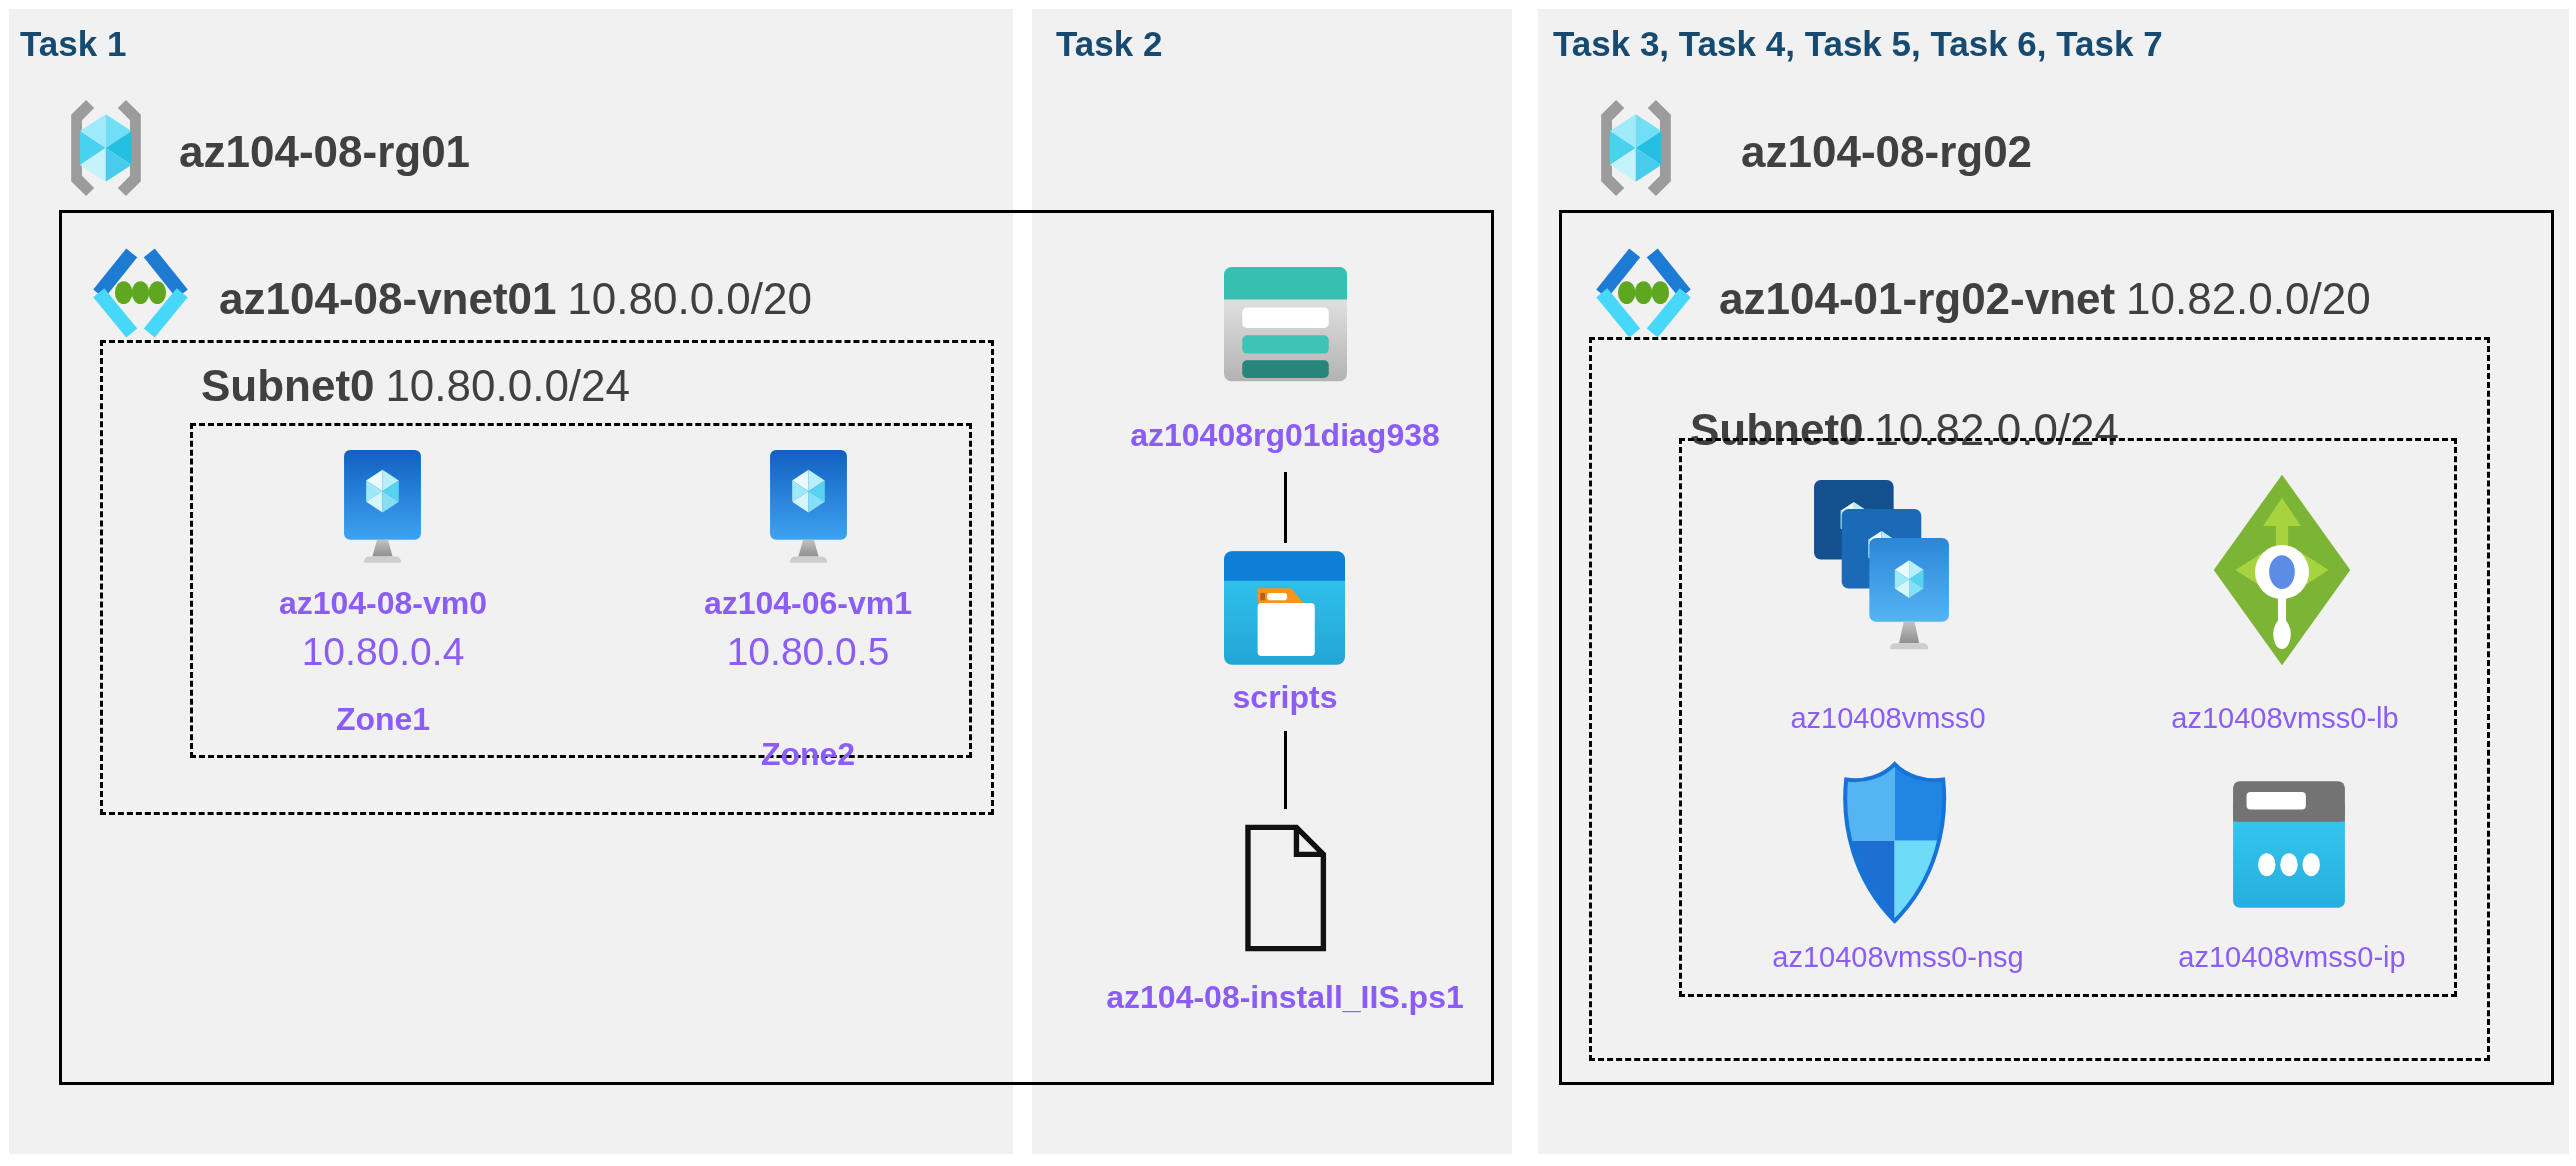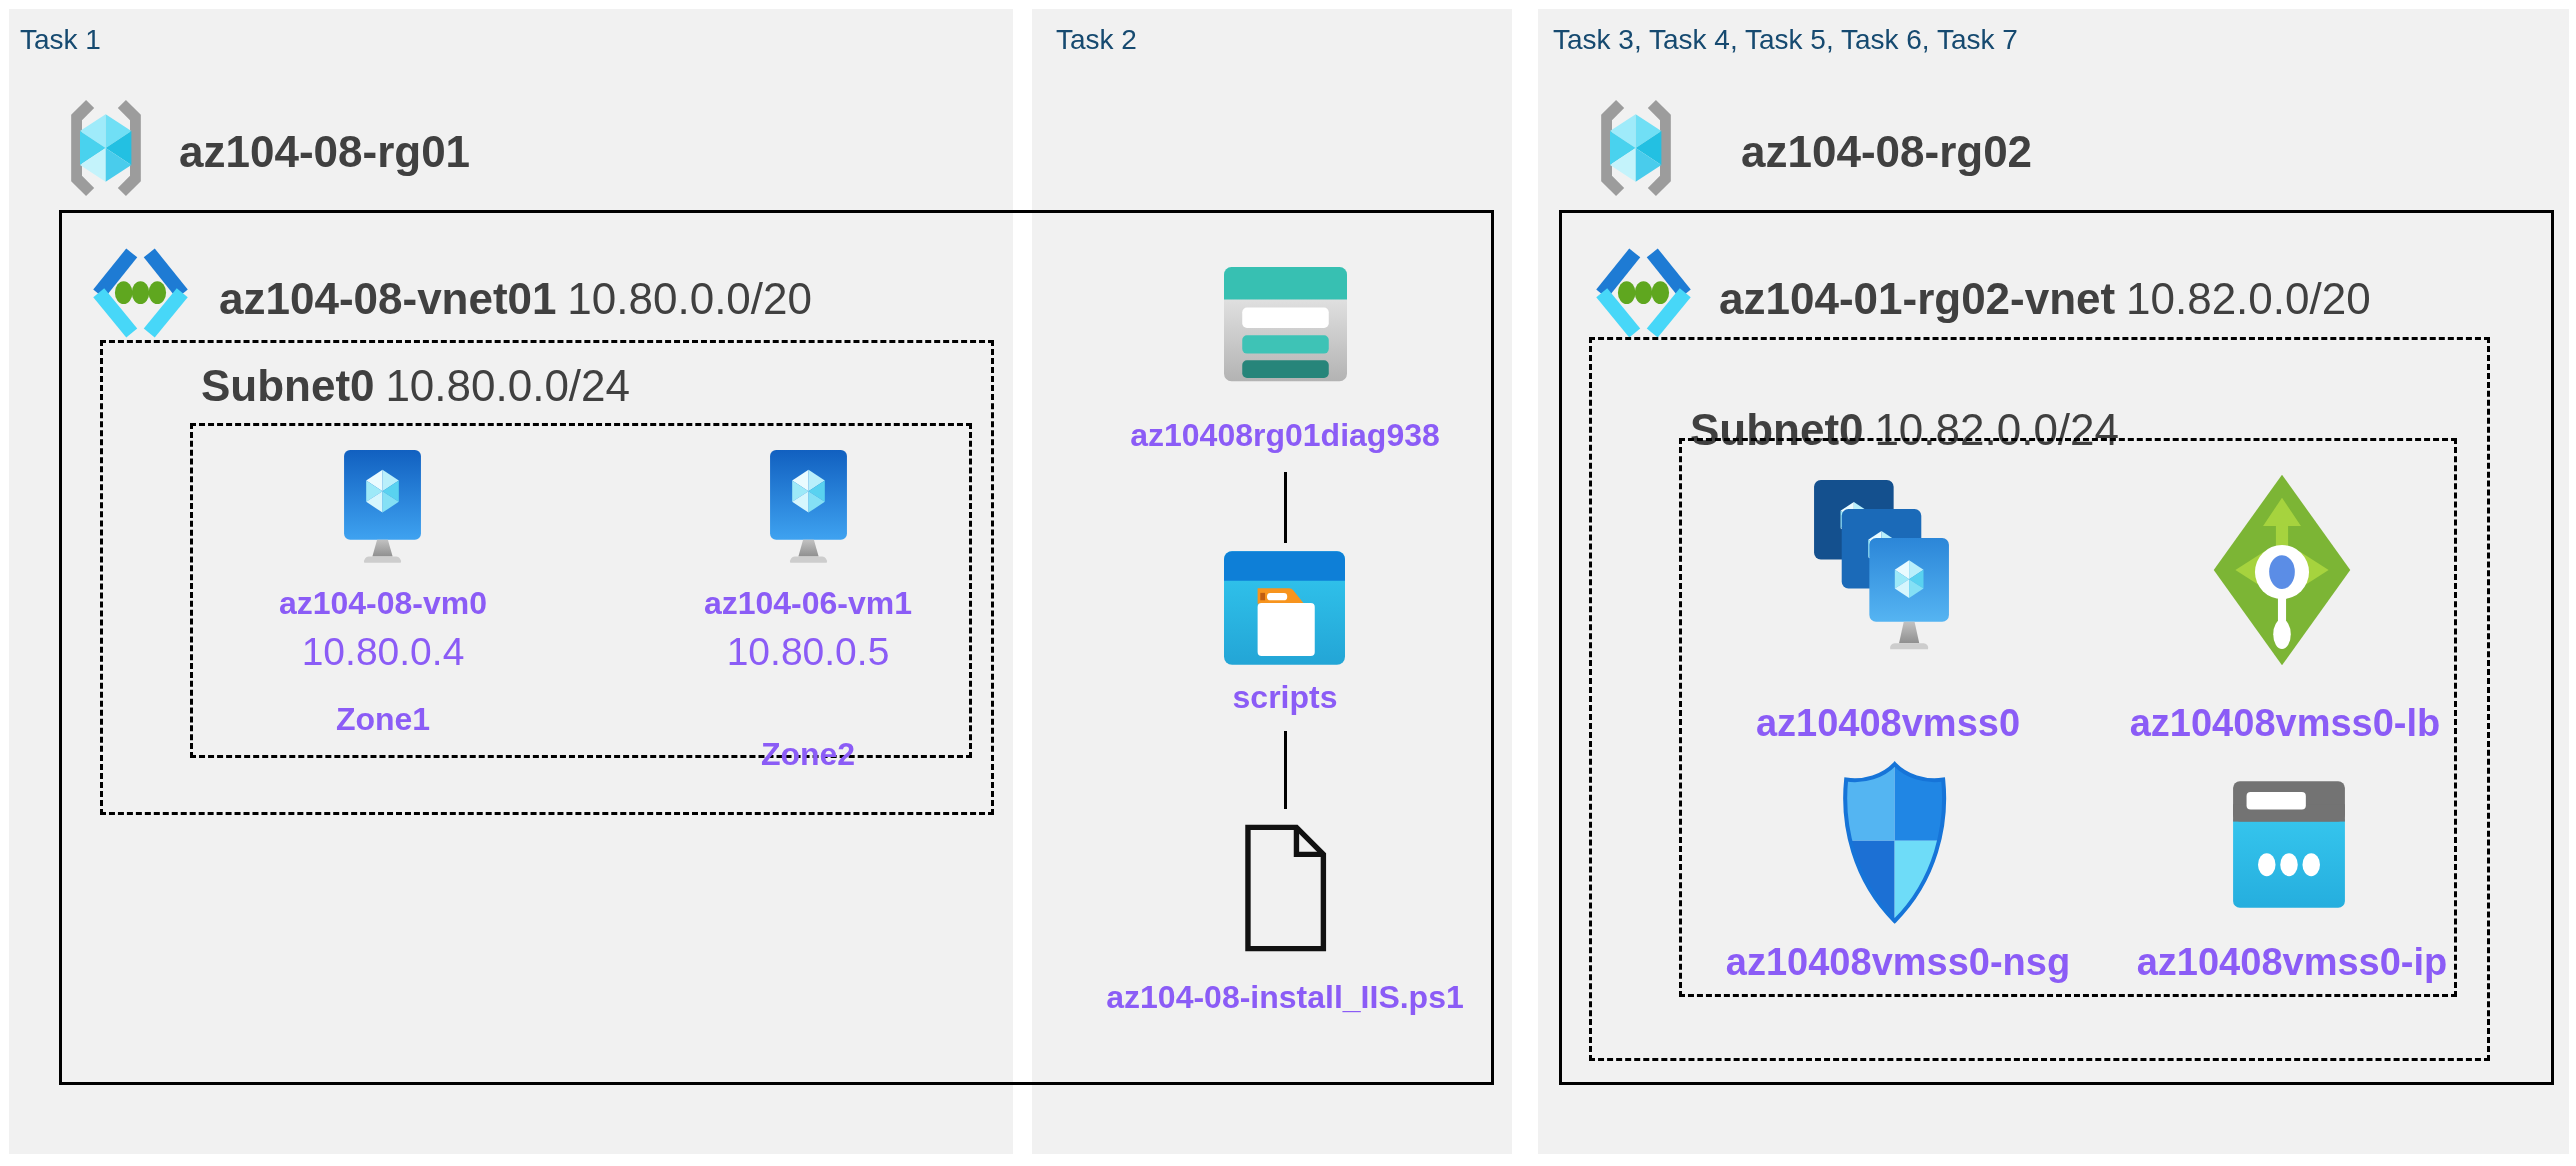--- a/index.html
+++ b/index.html
@@ -1,29 +1,29 @@
 <!DOCTYPE html>
 <html style="font-size:10.8px"><head>
 <meta charset="utf-8">
 <style>
   html,body{margin:0;padding:0;background:#ffffff;font-family:"Liberation Sans",sans-serif;}
   #canvas{position:relative;width:2576px;height:1166px;background:#ffffff;overflow:hidden;}
   .abs{position:absolute;}
   .panel{position:absolute;top:9.4px;height:1145px;background:#f1f1f1;}
-  .task-title{position:absolute;font-size:28px;font-weight:normal;color:#164a70;white-space:nowrap;}
+  .task-title{position:absolute;font-size:35px;font-weight:bold;color:#164a70;white-space:nowrap;}
   .box-solid{position:absolute;border:3.4px solid #000;background:transparent;}
   .box-dashed{position:absolute;border:3.4px dashed #000;background:transparent;}
   .lbl{position:absolute;font-size:44px;color:#404040;white-space:nowrap;}
   .lbl .name{font-weight:bold;}
   .lbl .cidr{font-weight:normal;margin-left:10.8px;}
   .cl{position:absolute;transform:translateX(-50%);white-space:nowrap;text-align:center;color:#8b5cf6;}
   .res-name{font-size:32px;font-weight:bold;}
   .res-ip{font-size:39px;font-weight:normal;}
   .res-zone{font-size:32px;font-weight:bold;}
-  .big-name{font-size:38px;font-weight:bold;}
+  .big-name{font-size:29px;font-weight:normal;}
   .connector{position:absolute;width:3.4px;background:#000;}
 </style>
 </head>
 <body>
 
 <div id="canvas">
 
   <svg width="0" height="0" style="position:absolute" aria-hidden="true">
     <defs>
       <linearGradient id="vmg" x1="0" y1="0" x2="0" y2="1">

